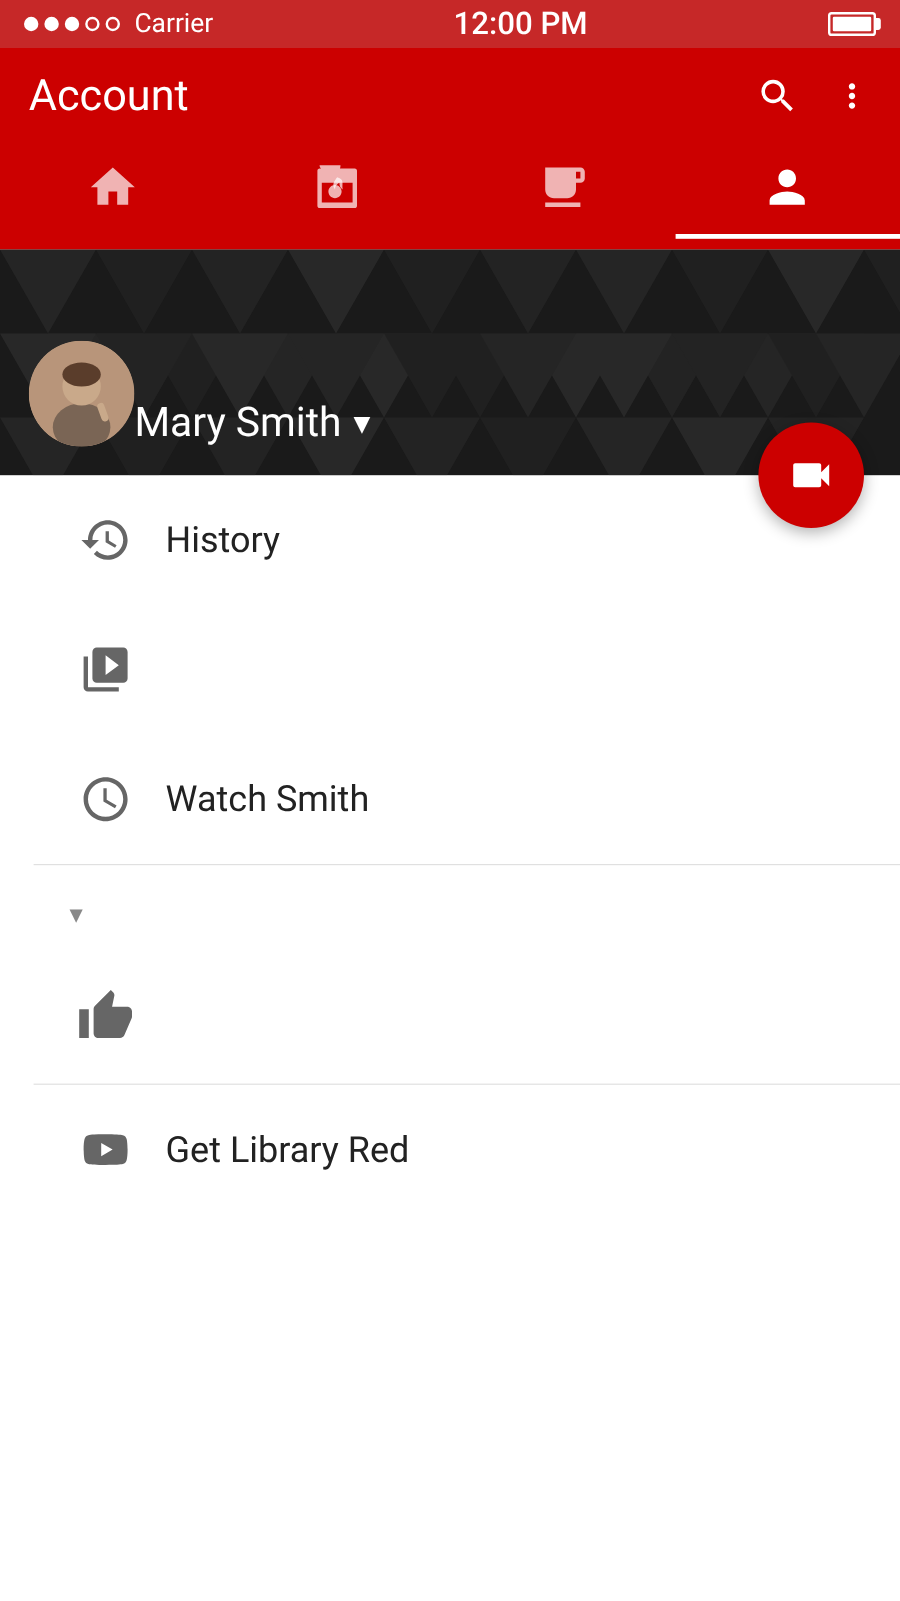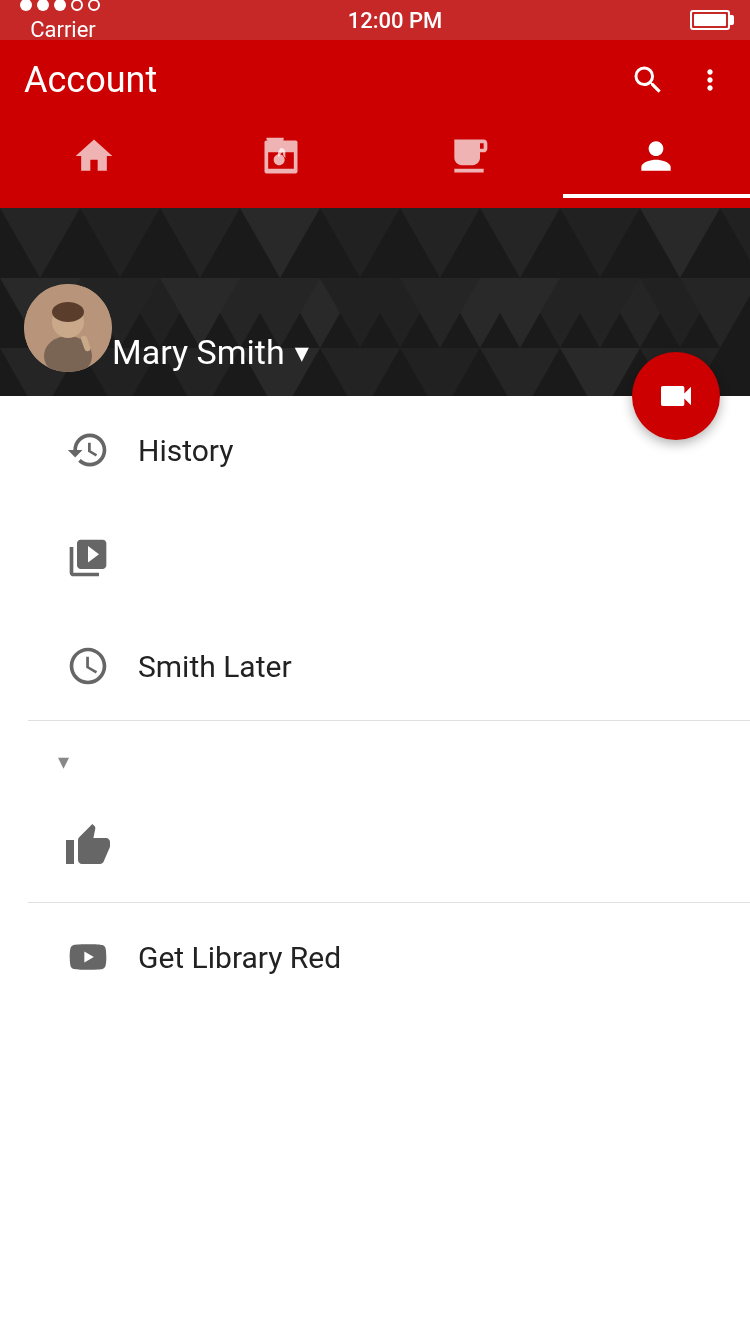--- a/index.html
+++ b/index.html
@@ -20,31 +20,30 @@
       align-items: center;
       justify-content: space-between;
       padding: 0 20px;
       color: white;
       font-size: 22px;
     }
     .status-bar .signal {
       display: flex;
       align-items: center;
       gap: 6px;
-      flex-direction: column;
     }
     .signal-dots {
       display: flex; gap: 5px;
     }
     .dot {
       width: 12px; height: 12px; border-radius: 50%; background: white;
     }
     .dot.empty { background: transparent; border: 2px solid white; }
     .carrier-text { font-size: 22px; margin-left: 6px; }
-    .time { font-size: 22px; font-weight: 500; }
+    .time { font-size: 26px; font-weight: 500; }
     .battery {
       width: 40px; height: 20px; border: 2px solid white; border-radius: 3px; position: relative;
     }
     .battery::after {
       content: ''; position: absolute; right: -6px; top: 50%; transform: translateY(-50%);
       width: 4px; height: 10px; background: white; border-radius: 0 2px 2px 0;
     }
     .battery-fill {
       position: absolute; left: 2px; top: 2px; bottom: 2px; width: calc(100% - 4px);
       background: white; border-radius: 1px;
@@ -396,21 +395,21 @@
       </svg>
     </div>
   </div>
 
   <div class="menu-item">
     <div class="menu-icon">
       <svg width="44" height="44" viewBox="0 0 24 24" fill="#666">
         <path d="M12 2C6.5 2 2 6.5 2 12s4.5 10 10 10 10-4.5 10-10S17.5 2 12 2zm0 18c-4.41 0-8-3.59-8-8s3.59-8 8-8 8 3.59 8 8-3.59 8-8 8zm.5-13H11v6l5.25 3.15.75-1.23-4.5-2.67V7z"></path>
       </svg>
     </div>
-    <span class="menu-label">Smith Later</span>
+    <span class="menu-label">Watch Smith</span>
   </div>
 
   <div class="divider"></div>
 
   <div class="section-header">
     <span class="section-header-arrow">▾</span>
   </div>
 
   <div class="menu-item">
     <div class="menu-icon">

